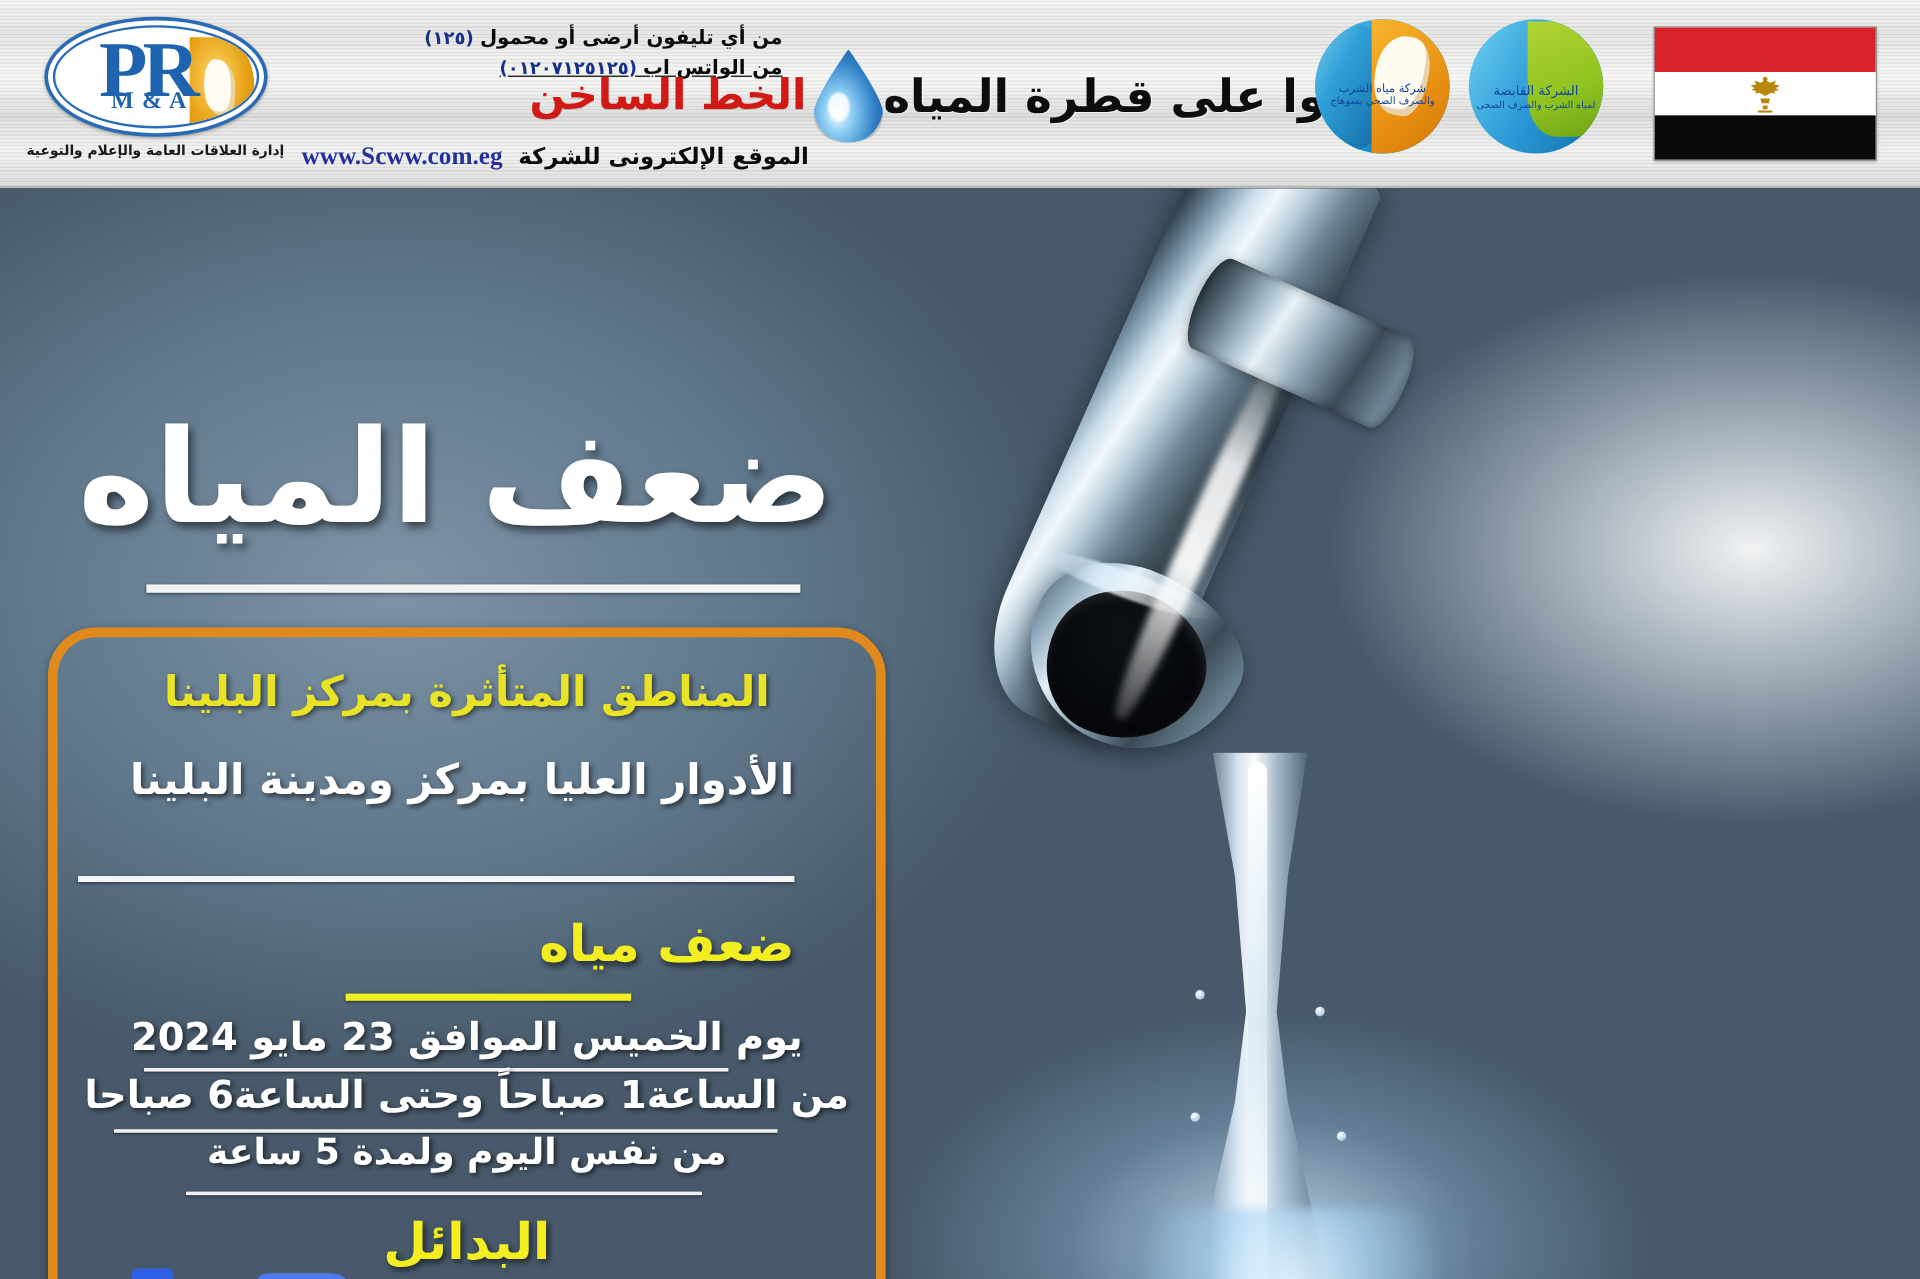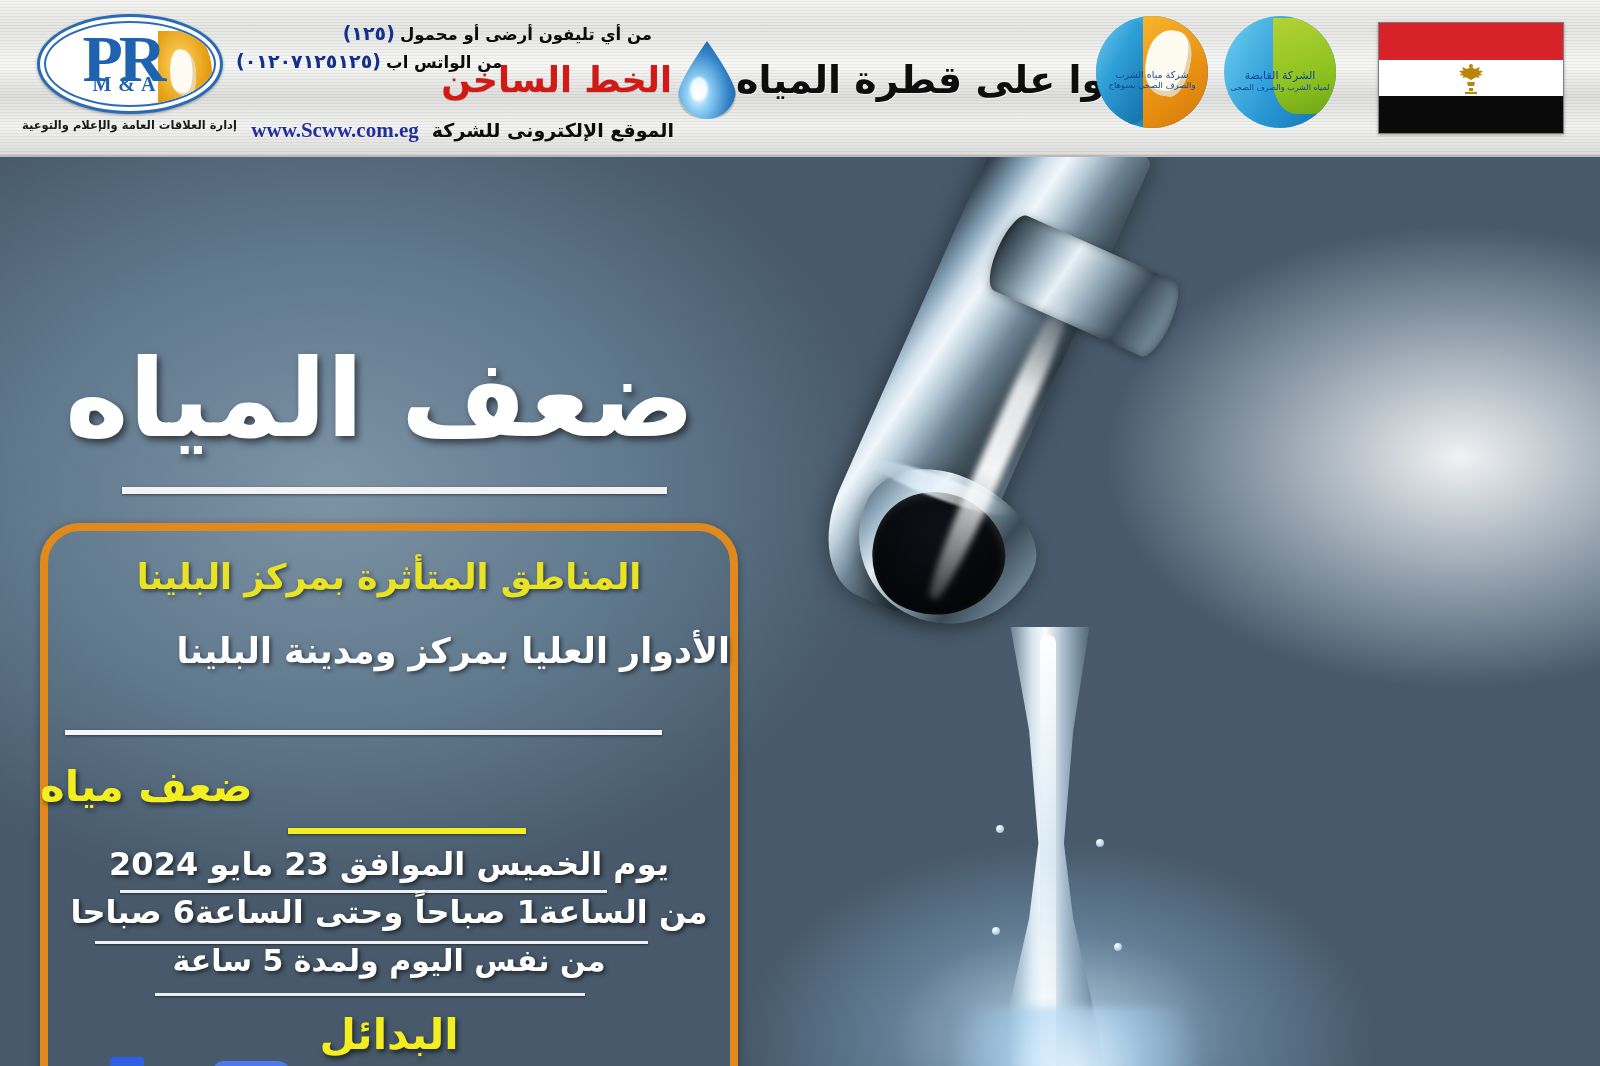--- a/index.html
+++ b/index.html
@@ -60,23 +60,23 @@
     direction:rtl; font-family:"DejaVu Sans", sans-serif; letter-spacing:-.2px;
   }
 
   
   #hotline-block {
     position:absolute; left:236px; top:12px; width:430px; height:135px; direction:rtl;
     text-align:left;
   }
   .hl-row { position:relative; display:block; white-space:nowrap; }
   #hotline-row1 { margin-top:10px; text-align:right; padding-right:14px; }
-  #hotline-row2 { margin-top:6px; text-align:left; padding-right:14px; }
+  #hotline-row2 { margin-top:6px; text-align:right; padding-right:14px;text-decoration:underline; }
   .hl-ar { font-size:16.5px; font-weight:bold; color:#0b0b0b; font-family:"DejaVu Sans", sans-serif; }
-  .hl-num { font-size:19px; font-weight:bold; color:#13318a; font-family:"DejaVu Sans", sans-serif; }
+  .hl-num { font-size:15px; font-weight:bold; color:#13318a; font-family:"DejaVu Sans", sans-serif; }
   #hotline-word {
     position:absolute; right:-6px; top:48px;
     font-size:35px; font-weight:bold; color:#d11a16; direction:rtl;
     font-family:"DejaVu Sans", sans-serif; letter-spacing:-1px;
     text-shadow:0 1px 0 rgba(0,0,0,.15);
   }
   #website-row {
     position:absolute; right:-8px; bottom:4px; white-space:nowrap; direction:rtl;
   }
   #website-label { font-size:19px; font-weight:bold; color:#0b0b0b; font-family:"DejaVu Sans", sans-serif; }
@@ -258,32 +258,32 @@
     box-shadow:0 2px 8px rgba(0,0,0,.35);
   }
 
   #areas-heading {
     position:absolute; left:40px; top:400px; width:698px; text-align:center;
     direction:rtl; font-family:"DejaVu Sans", sans-serif;
     font-size:35px; font-weight:bold; color:#e8e425; line-height:1.15;
     text-shadow:2px 2px 4px rgba(0,0,0,.55); padding:0 26px;
   }
   #areas-detail {
-    position:absolute; left:30px; top:474px; width:710px; 
+    position:absolute; left:30px; top:474px; width:710px; text-align:center;
     direction:rtl; font-family:"DejaVu Sans", sans-serif;
     font-size:35px; font-weight:bold; color:#ffffff; line-height:1.15;
     text-shadow:2px 2px 4px rgba(0,0,0,.55); padding:0 10px;
   }
   #mid-rule {
     position:absolute; left:65px; top:573px; width:597px; height:5px;
     background:#f5f5f5; box-shadow:0 1px 3px rgba(0,0,0,.5);
   }
 
   #issue-title {
-    position:absolute; left:40px; top:608px; width:622px; text-align:left;
+    position:absolute; left:40px; top:608px; width:622px; text-align:right;
     direction:rtl; font-family:"DejaVu Sans", sans-serif;
     font-size:42px; font-weight:bold; color:#f2ee22; line-height:1.05;
     text-shadow:2px 3px 5px rgba(0,0,0,.6);
   }
   #issue-underline {
     position:absolute; left:288px; top:671px; width:238px; height:6px;
     background:#f2ee22; box-shadow:0 1px 3px rgba(0,0,0,.5);
   }
 
   .sched-line {

